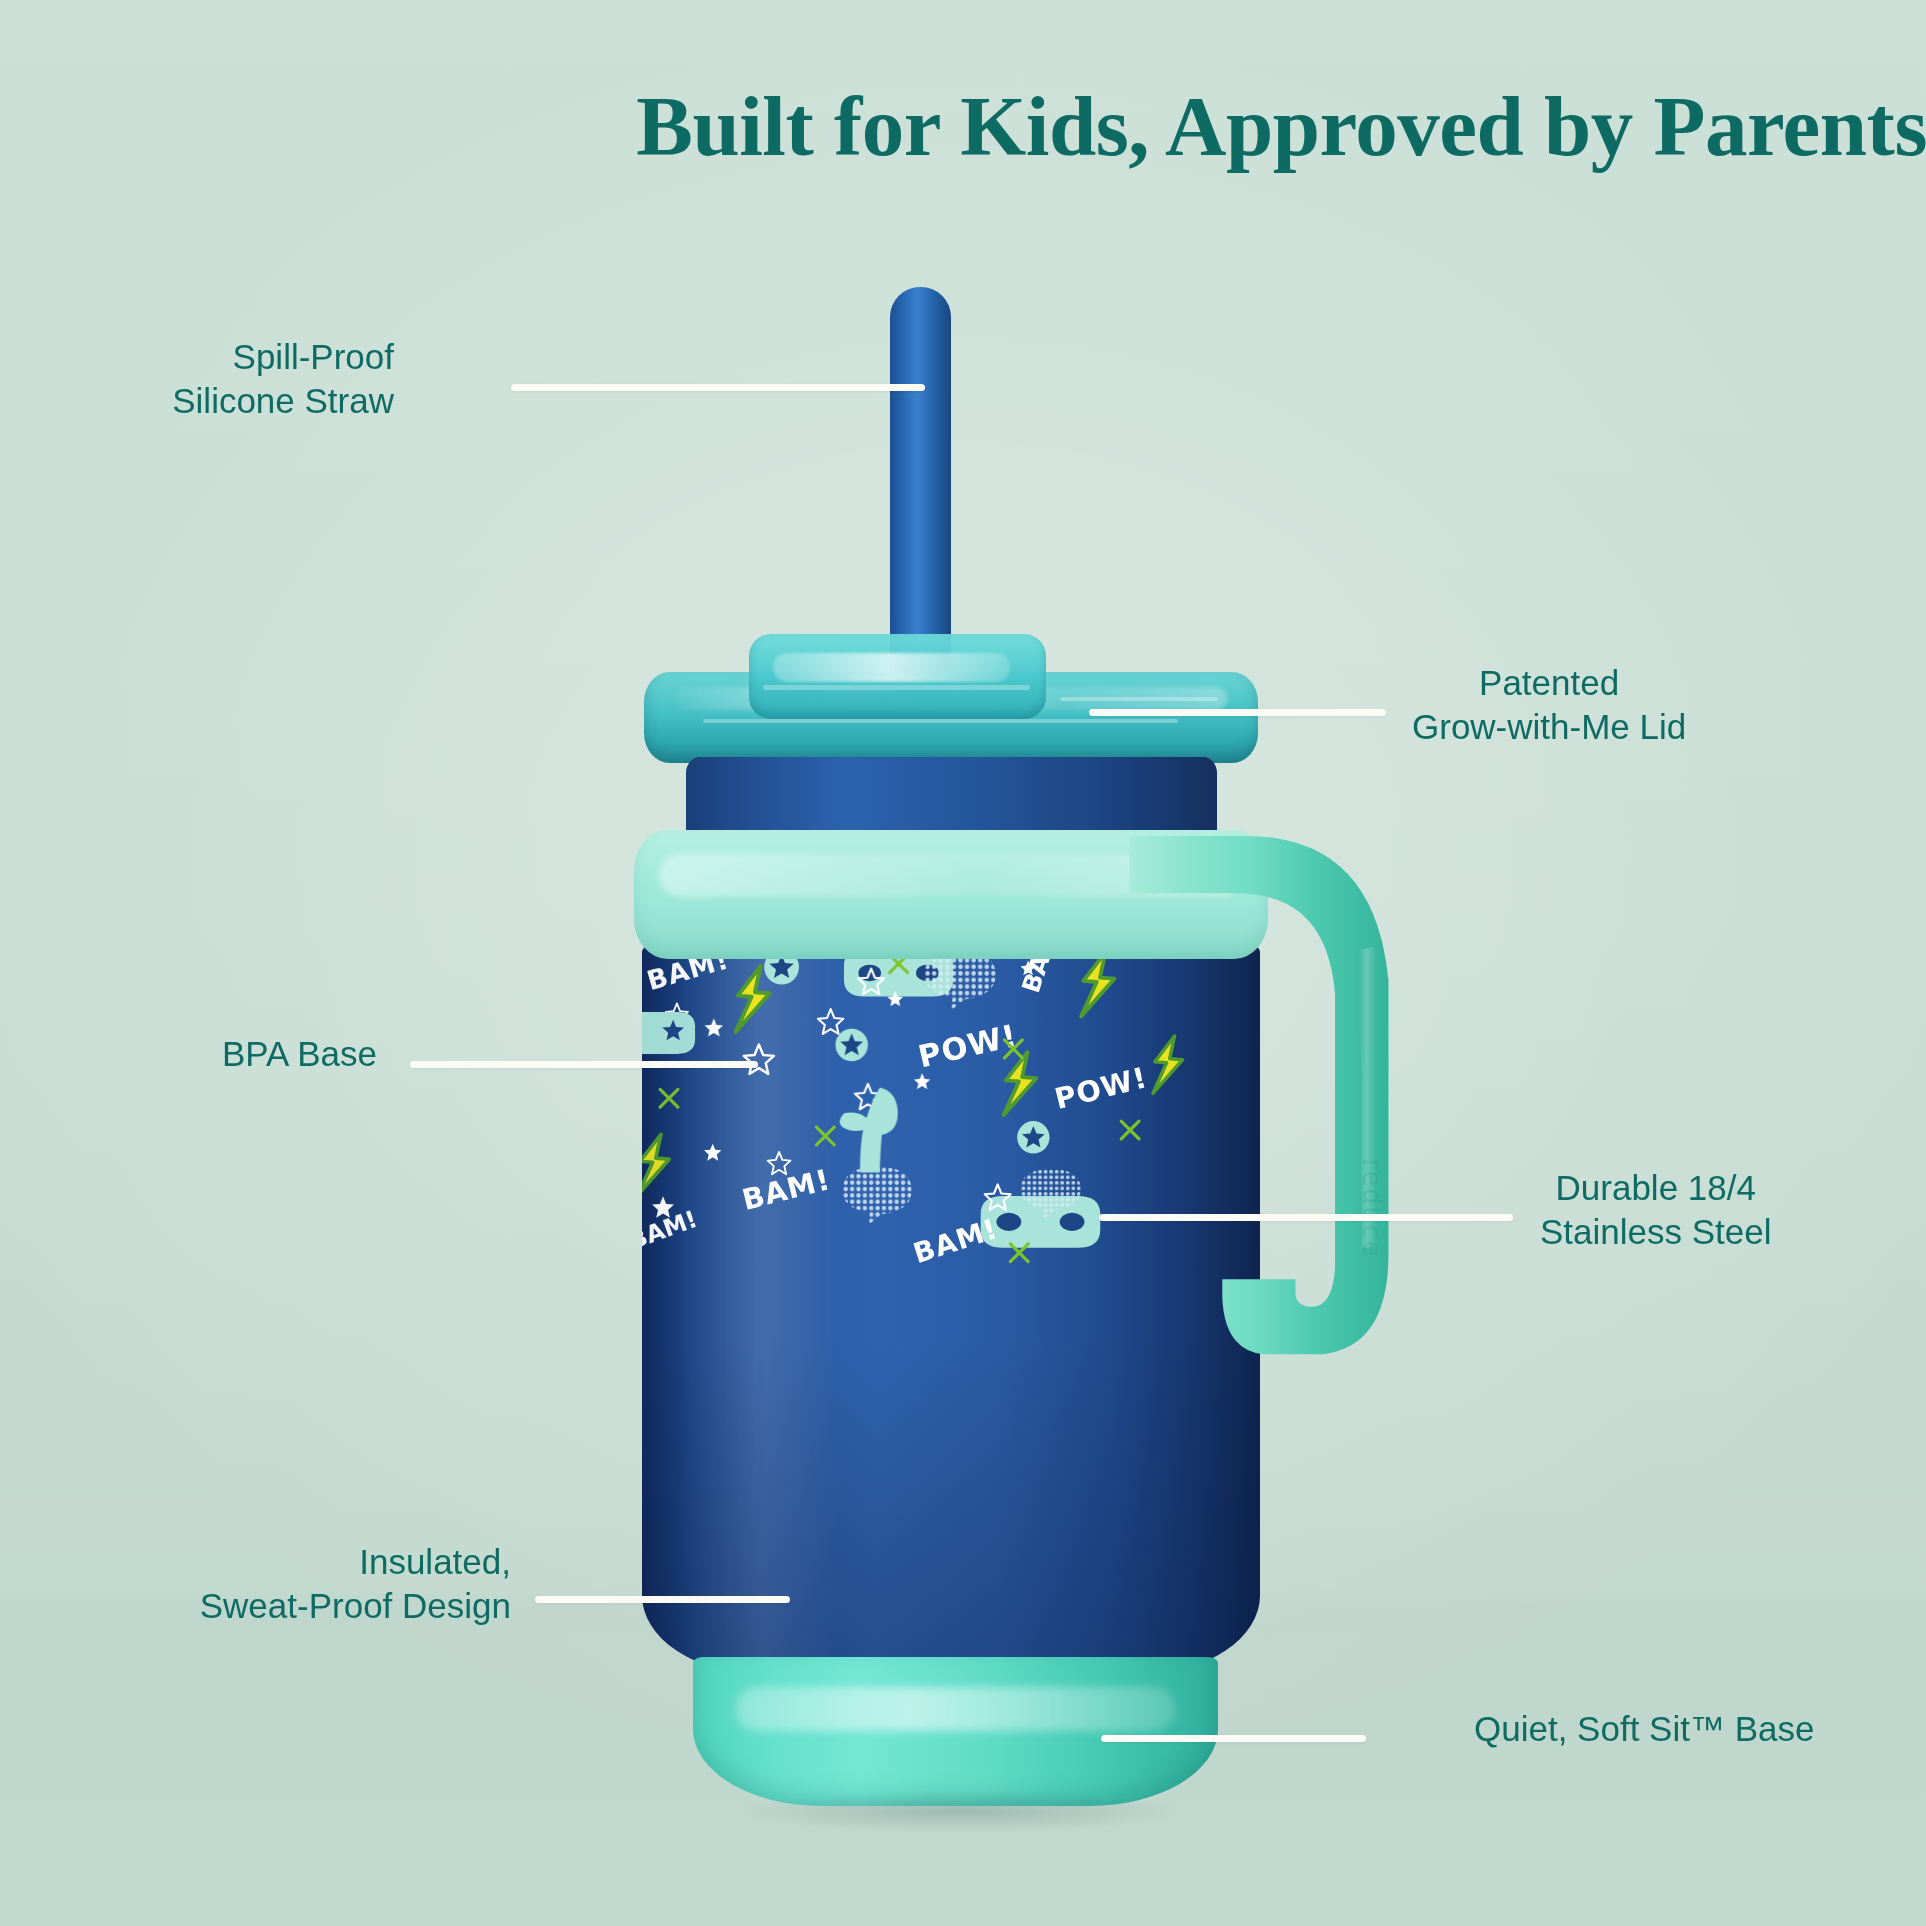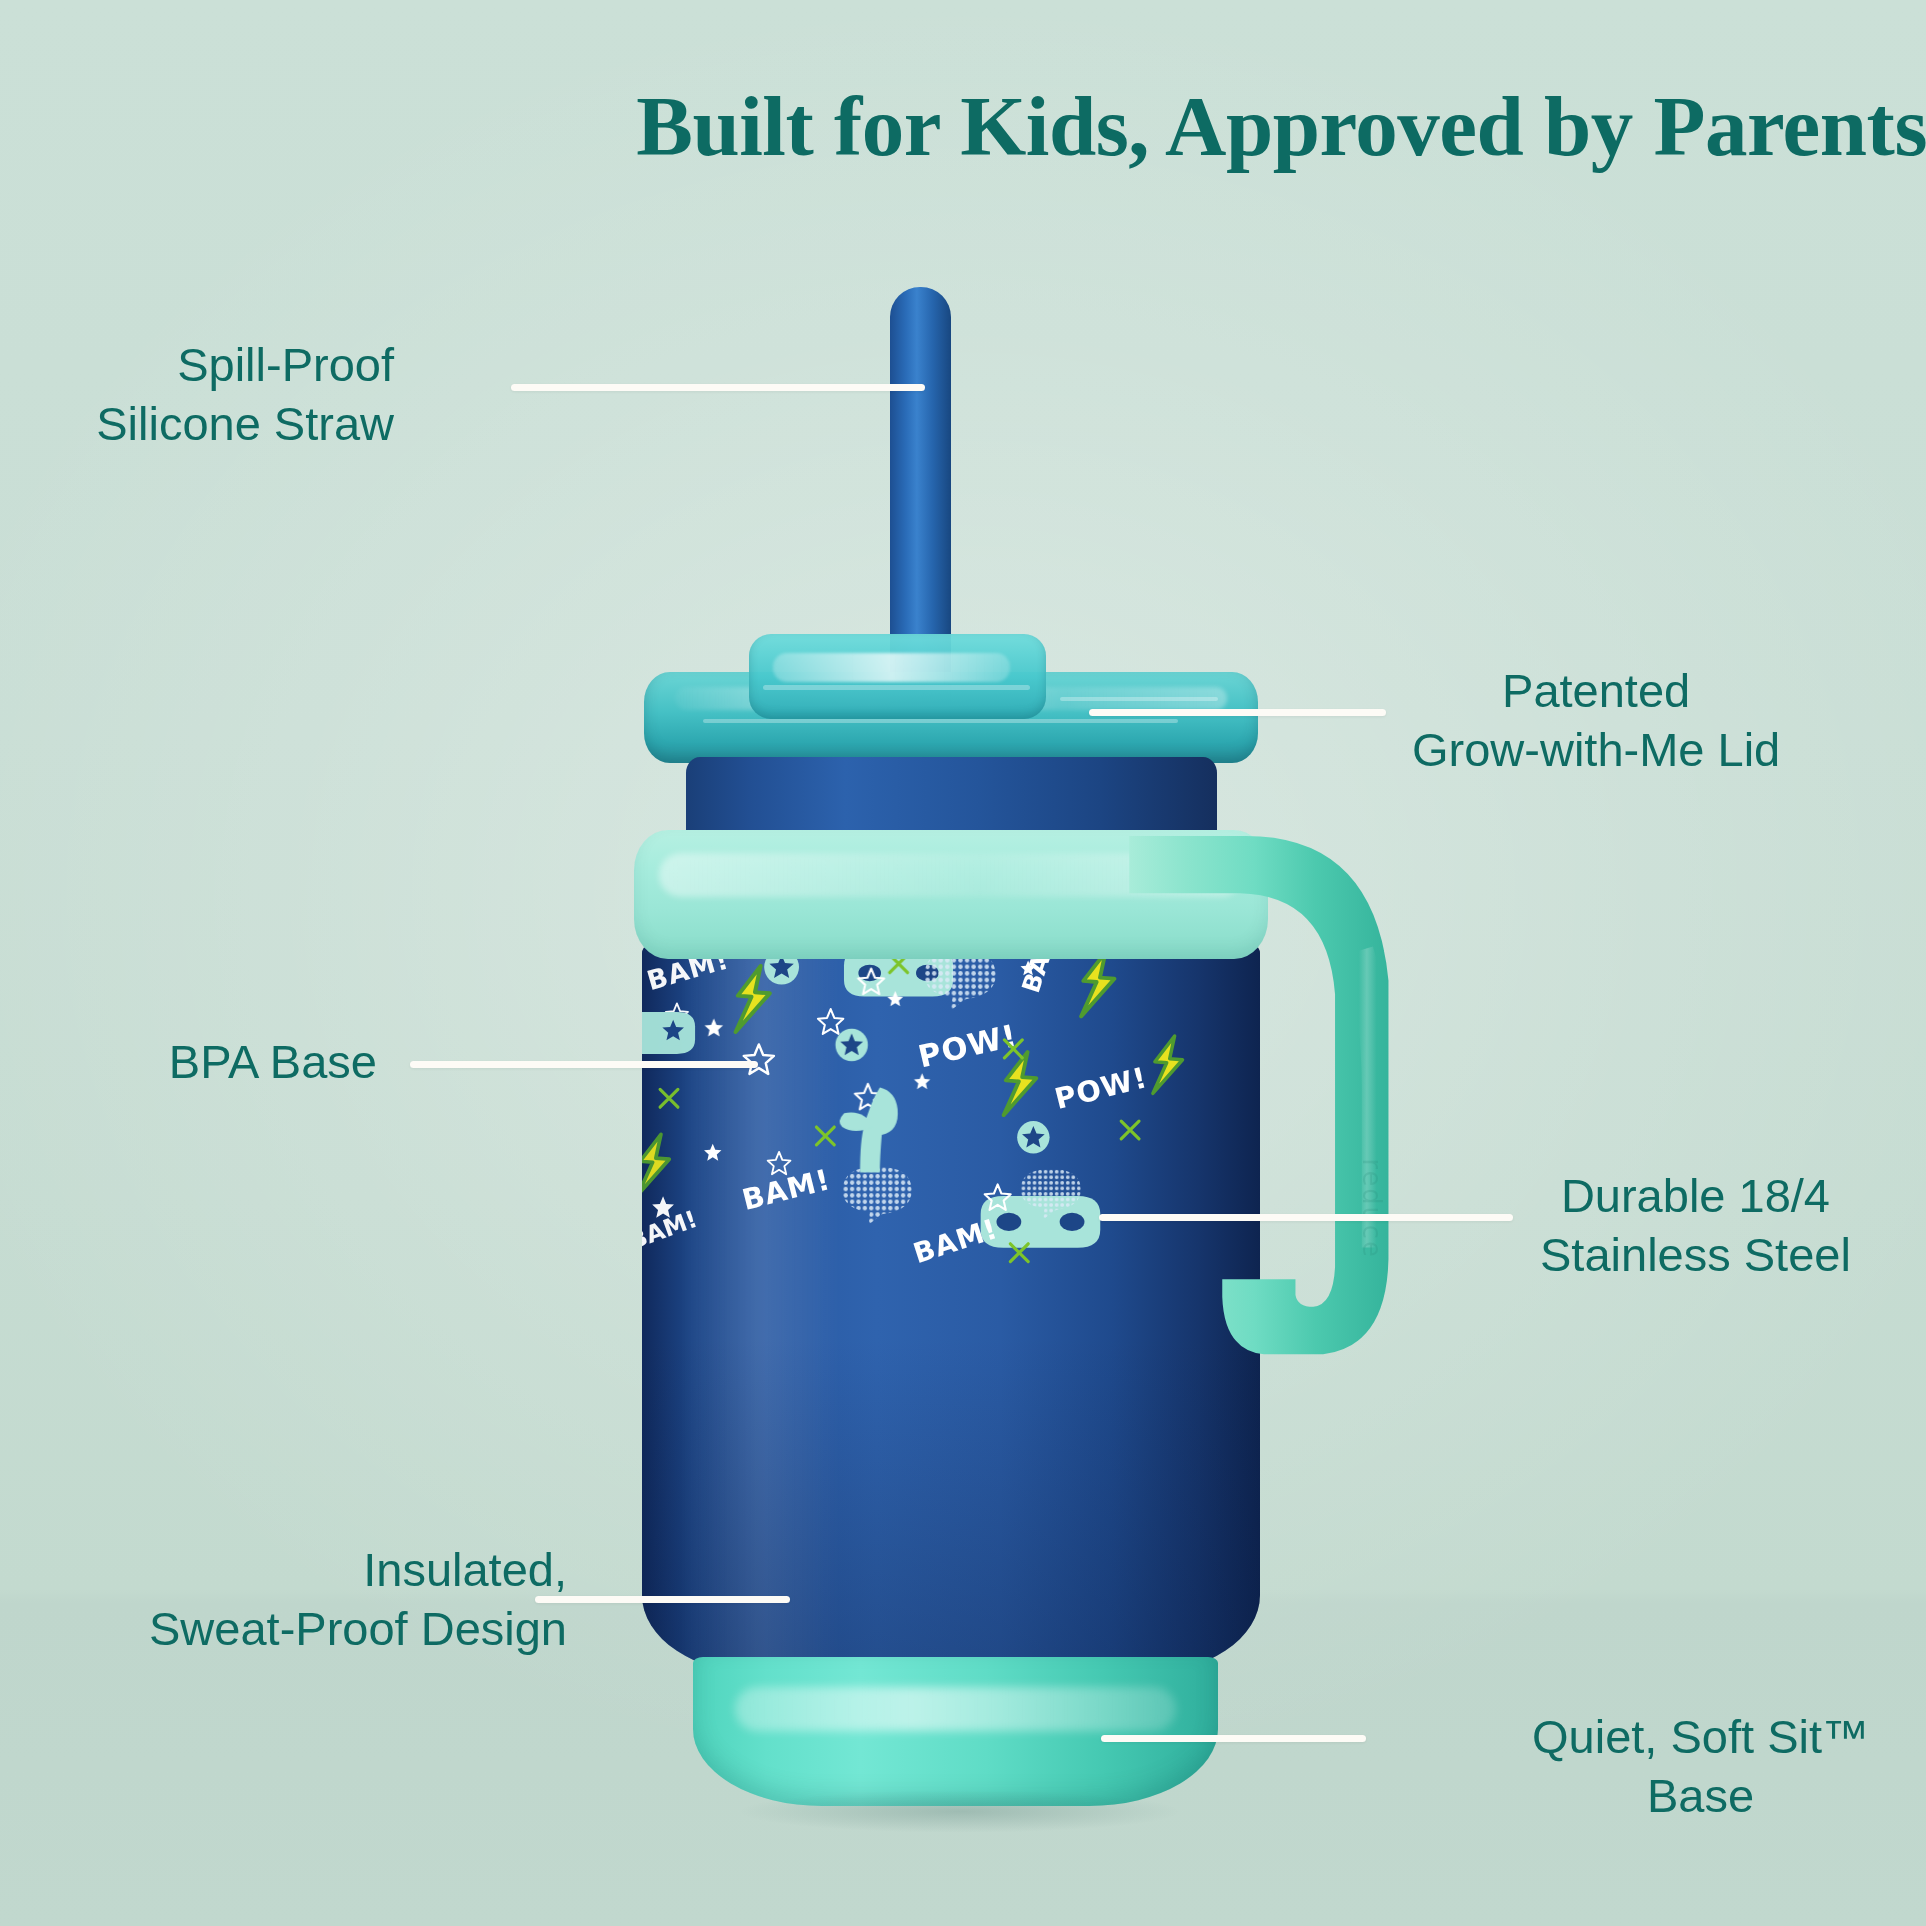--- a/index.html
+++ b/index.html
@@ -37,21 +37,21 @@
     font-size:85px;
     letter-spacing:-0.5px;
     color:#0d6b63;
     white-space:nowrap;
   }
 
   
   .callout {
     position:absolute;
     color:#0e6b63;
-    font-size:47px;
+    font-size:35px;
     line-height:1.26;
     font-weight:400;
     white-space:pre-line;
   }
   .callout.right { text-align:center; }
   .callout.left  { text-align:right; }
 
   .leader {
     position:absolute;
     height:7px;
@@ -329,19 +329,19 @@
 Grow-with-Me Lid</div>
 <div class="leader" style="left:1089px; top:709px; width:297px;"></div>
 
 <div class="callout left" style="right:1550px; top:1032px;">BPA Base</div>
 <div class="leader" style="left:410px; top:1061px; width:348px;"></div>
 
 <div class="callout right" style="left:1540px; top:1166px;">Durable 18/4
 Stainless Steel</div>
 <div class="leader" style="left:1099px; top:1214px; width:414px;"></div>
 
-<div class="callout left" style="right:1360px; top:1540px;">Insulated,
+<div class="callout left" style="right:1416px; top:1540px;">Insulated,
 Sweat-Proof Design</div>
 <div class="leader" style="left:535px; top:1596px; width:255px;"></div>
 
 <div class="callout right" style="left:1474px; top:1707px;">Quiet, Soft Sit™ Base</div>
 <div class="leader" style="left:1101px; top:1735px; width:265px;"></div>
 
 
 </body></html>

